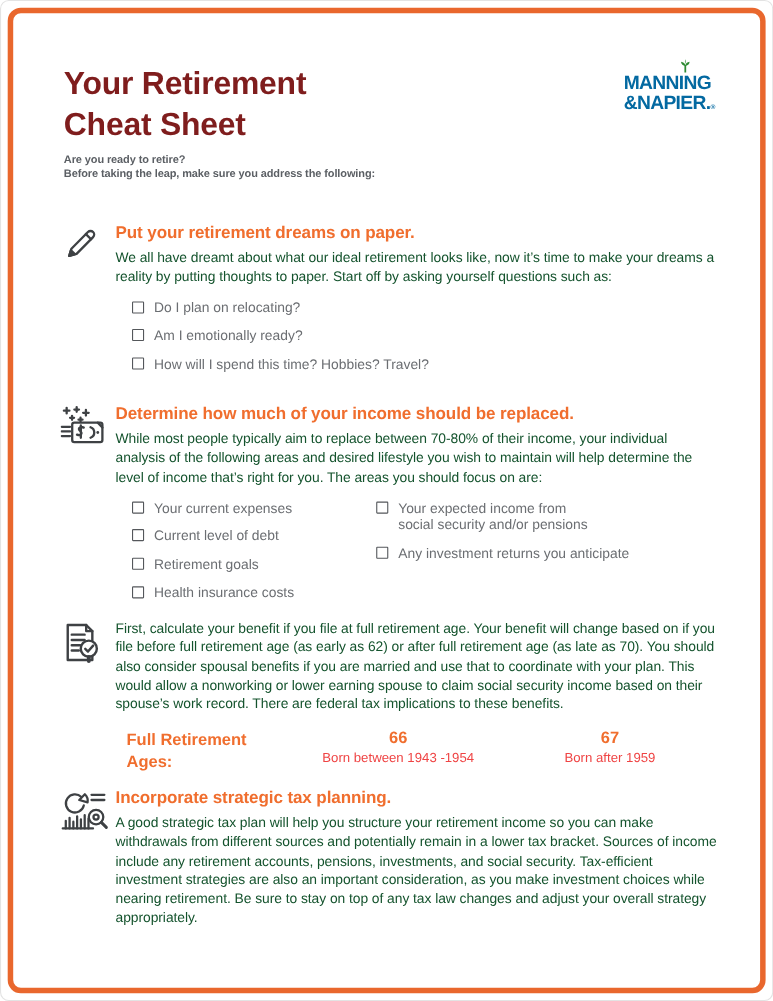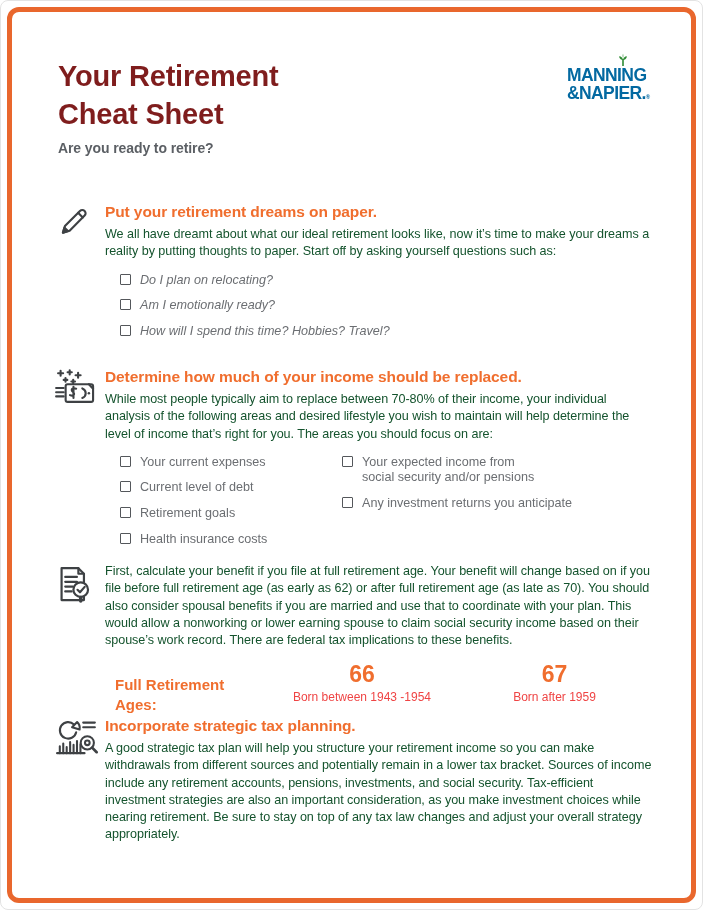--- a/index.html
+++ b/index.html
@@ -34,62 +34,62 @@
   }
   .logo .sprig { position: absolute; left: 49px; top: -2px; }
   .logo .l1, .logo .l2 {
     font-size: 17.5px; letter-spacing: -0.6px; line-height: 1.02; display: block;
   }
   .logo .l1 { padding-top: 12px; }
   .logo .reg { font-size: 6px; vertical-align: baseline; }
 
   .intro {
     position: absolute; left: 57px; top: 139px;
-    font-size: 14px; font-weight: bold; color: #5b5f64;
+    font-size: 10px; font-weight: bold; color: #5b5f64;
     line-height: 1.28; letter-spacing: -0.1px;
   }
 
   
   .section { position: absolute; left: 54px; display: flex; justify-content: flex-end; }
   .icon-col { width: 50px; flex: none; padding-top: 1px; }
   .text-col { width: 548px; }
   .sec-heading {
     font-size: 15.5px; font-weight: bold; color: #f06e2e;
     letter-spacing: -0.1px; margin-bottom: 5px;
   }
   .sec-body {
     font-size: 12.6px; color: #14532d; line-height: 1.37;
     letter-spacing: -0.05px; font-weight: 500;
   }
 
   
-  .checklist { margin-top: 12px; margin-left: 15px; font-style: italic; }
+  .checklist { margin-top: 12px; margin-left: 15px; }
   .chk-row { display: flex; align-items: flex-start; margin-bottom: 10px; }
   .chk-box {
     width: 11px; height: 11px; flex: none;
     border: 1.6px solid #54575b; border-radius: 1px;
     margin-right: 9px; margin-top: 1px; background: #fff;
   }
   .chk-label {
     font-size: 12.6px; color: #6b6e72; line-height: 1.25; font-weight: 500;
   }
   .two-col { display: flex; margin-top: 12px; }
   .col-left { width: 222px; margin-left: 15px; }
   .col-right { width: 260px; }
 
   
   .ages-row { display: flex; margin-top: 14px; }
   .ages-label {
     width: 142px; margin-left: 10px;
-    font-size: 15px; font-weight: bold; color: #f06e2e; line-height: 1.3; margin-top: 12px;
+    font-size: 15px; font-weight: bold; color: #f06e2e; line-height: 1.3;
   }
   .age-col { text-align: center; }
   .age-col.c1 { width: 210px; }
   .age-col.c2 { width: 175px; }
-  .age-num { font-size: 23px; font-weight: bold; color: #f06e2e; line-height: 1; }
+  .age-num { font-size: 15px; font-weight: bold; color: #f06e2e; line-height: 1; }
   .age-cap { font-size: 12px; color: #ef4444; margin-top: 4px; font-weight: 500; }
 
   .icon-svg { stroke: #3e4144; fill: none; stroke-width: 1.5; stroke-linecap: round; stroke-linejoin: round; }
 </style>
 </head>
 <body>
 
 <div class="canvas">
   <div class="frame"></div>
 
@@ -106,20 +106,21 @@
         <path d="M7 7 C9 7 10.8 5.4 10.9 3.2 C8.7 3.3 7 5 7 7 Z" fill="#2e8b33"></path>
         <path d="M7 5 C6.5 3.7 6.6 2 7 0.8 C7.4 2 7.5 3.7 7 5 Z" fill="#2e8b33"></path>
       </svg>
     </span>
     <span class="l1">MANNING</span>
     <span class="l2"><span>&amp;NAPIER.</span><span class="reg">®</span></span>
   </div>
 
   <div class="intro">
     <div>Are you ready to retire?</div>
+    <div>Before taking the leap, make sure you address the following:</div>
   </div>
 
   <div class="section" style="top:202px;">
     <div class="icon-col">
       <svg class="icon-svg" width="38" height="34" viewBox="0 0 24 24">
         <path d="M4.2 20.2 L5.6 15.6 L16.2 4.9 C17.1 4 18.6 4 19.5 4.9 C20.4 5.8 20.4 7.3 19.5 8.2 L8.9 18.9 Z"></path>
         <path d="M14.9 6.2 L18.2 9.5"></path>
         <path d="M4.2 20.2 L5.3 16.7 L7.8 19.1 Z" fill="#3e4144"></path>
       </svg>
     </div>

